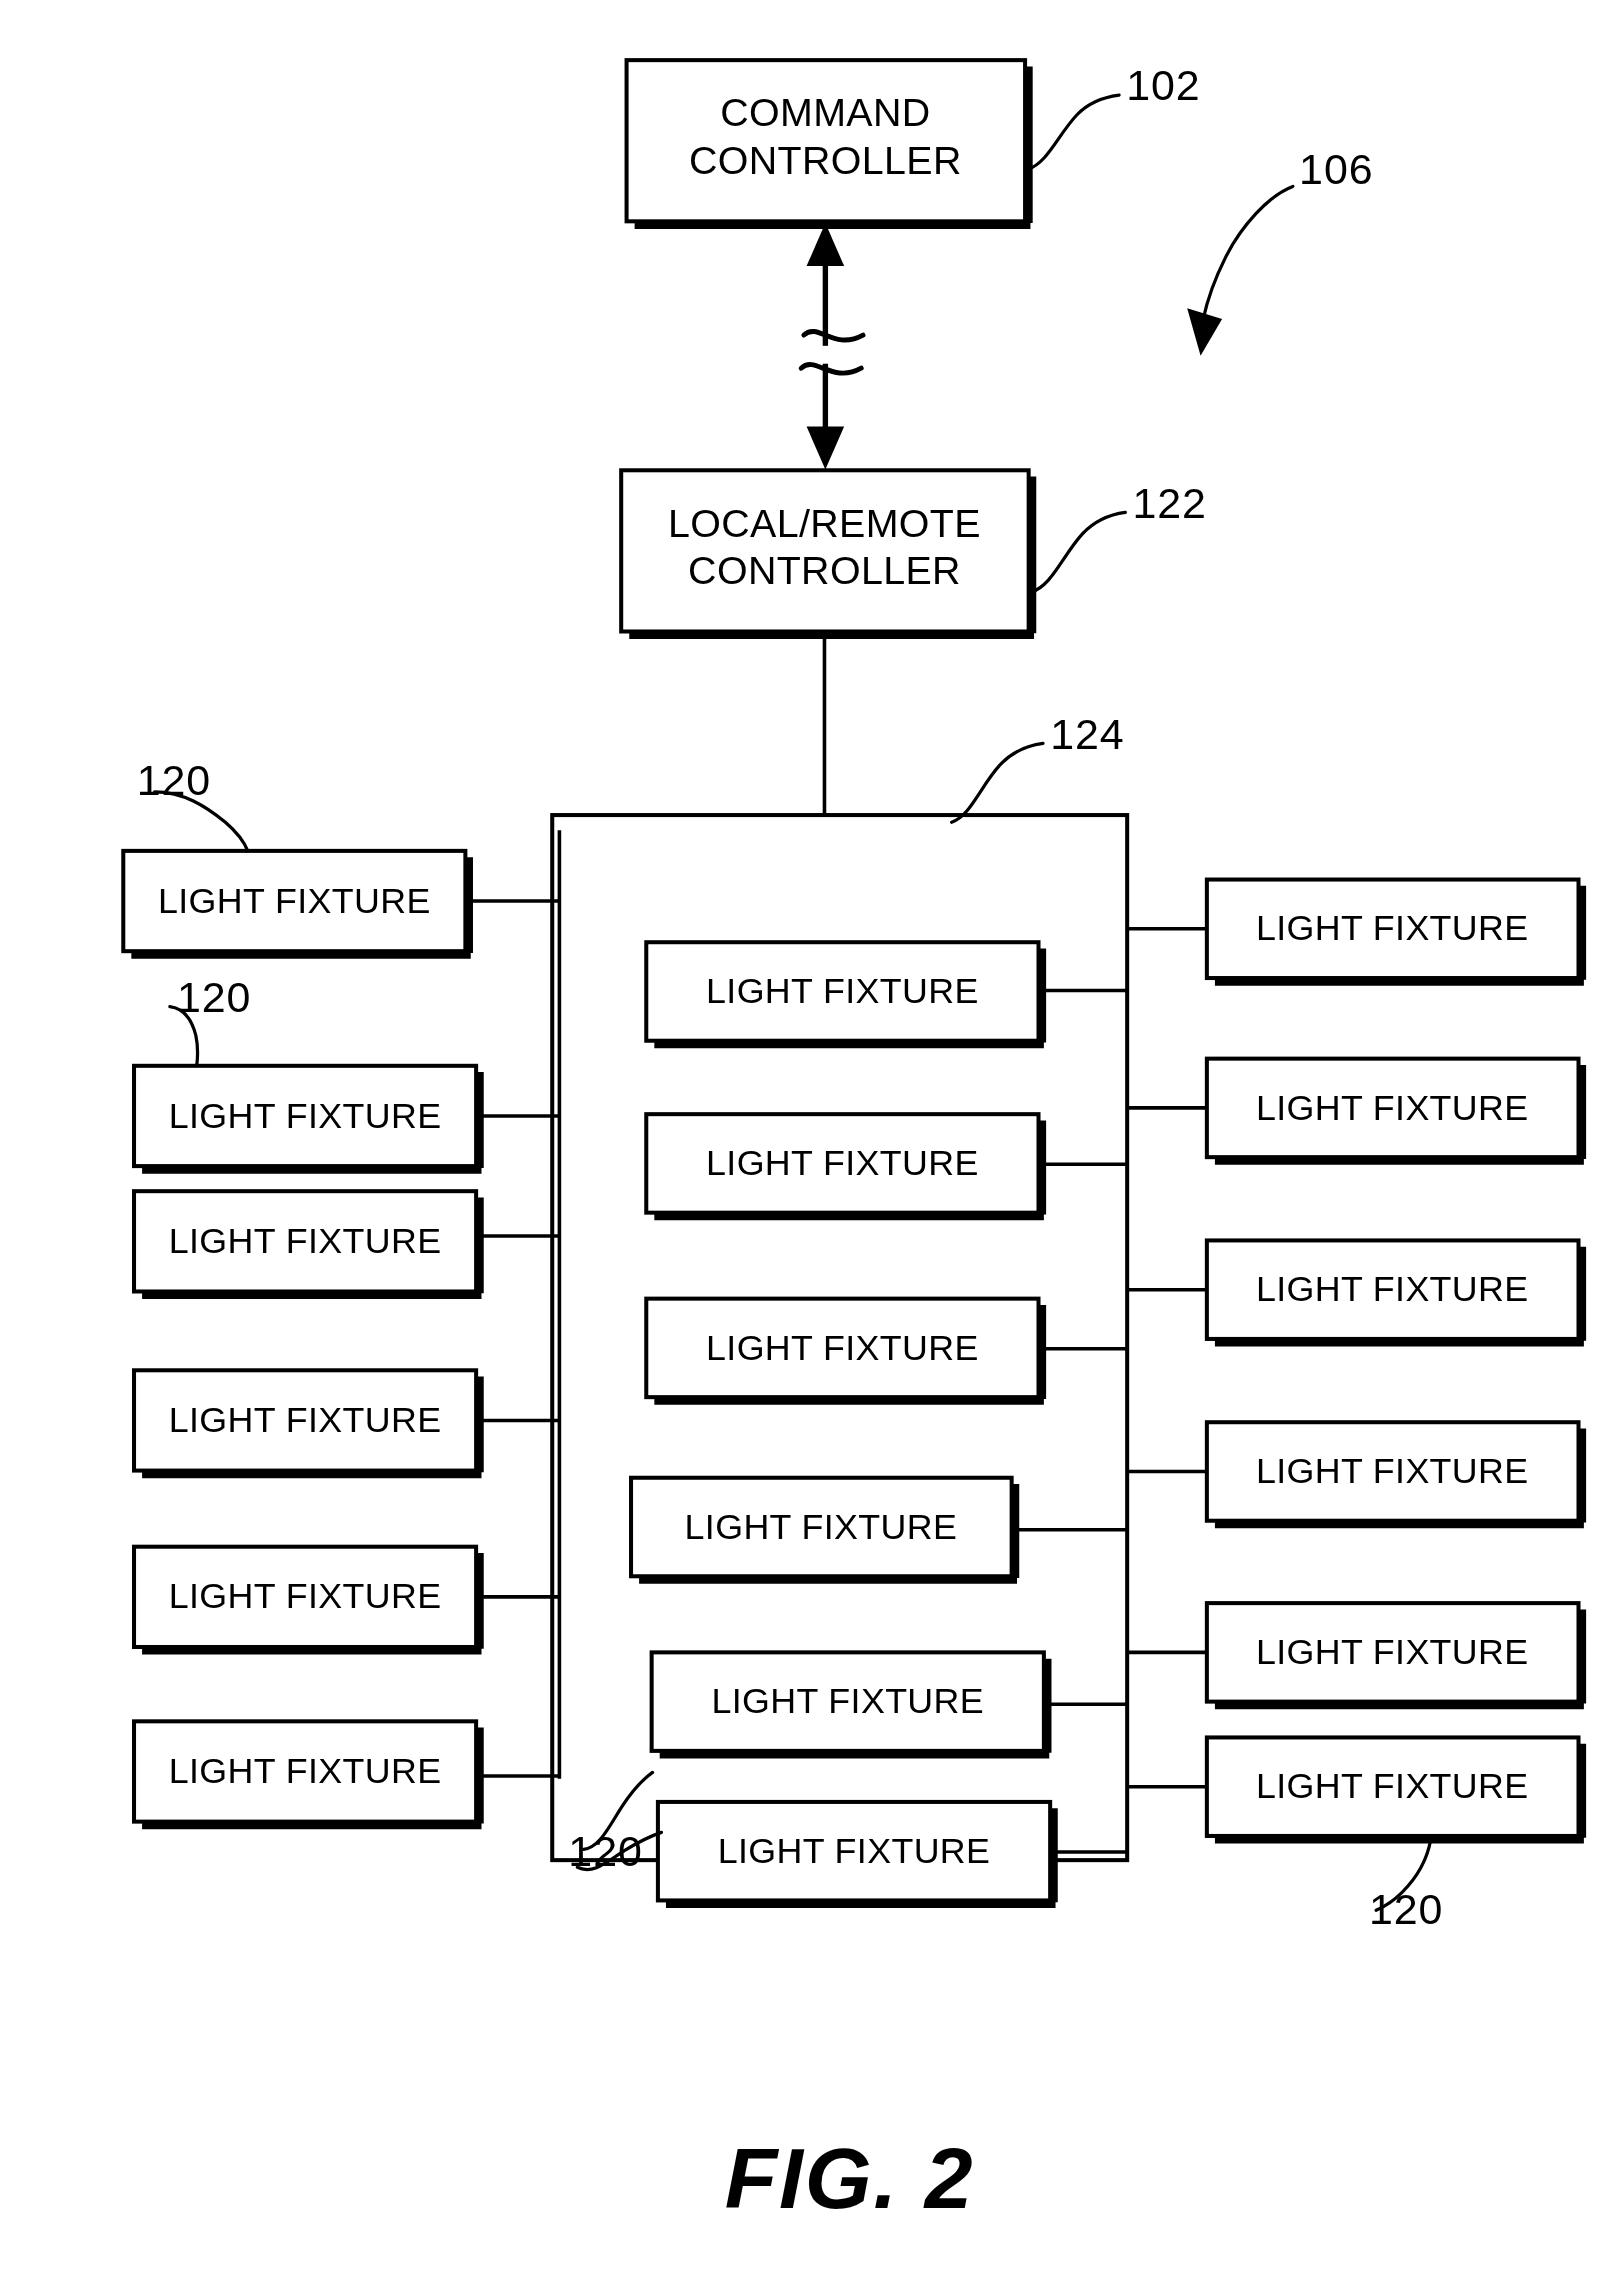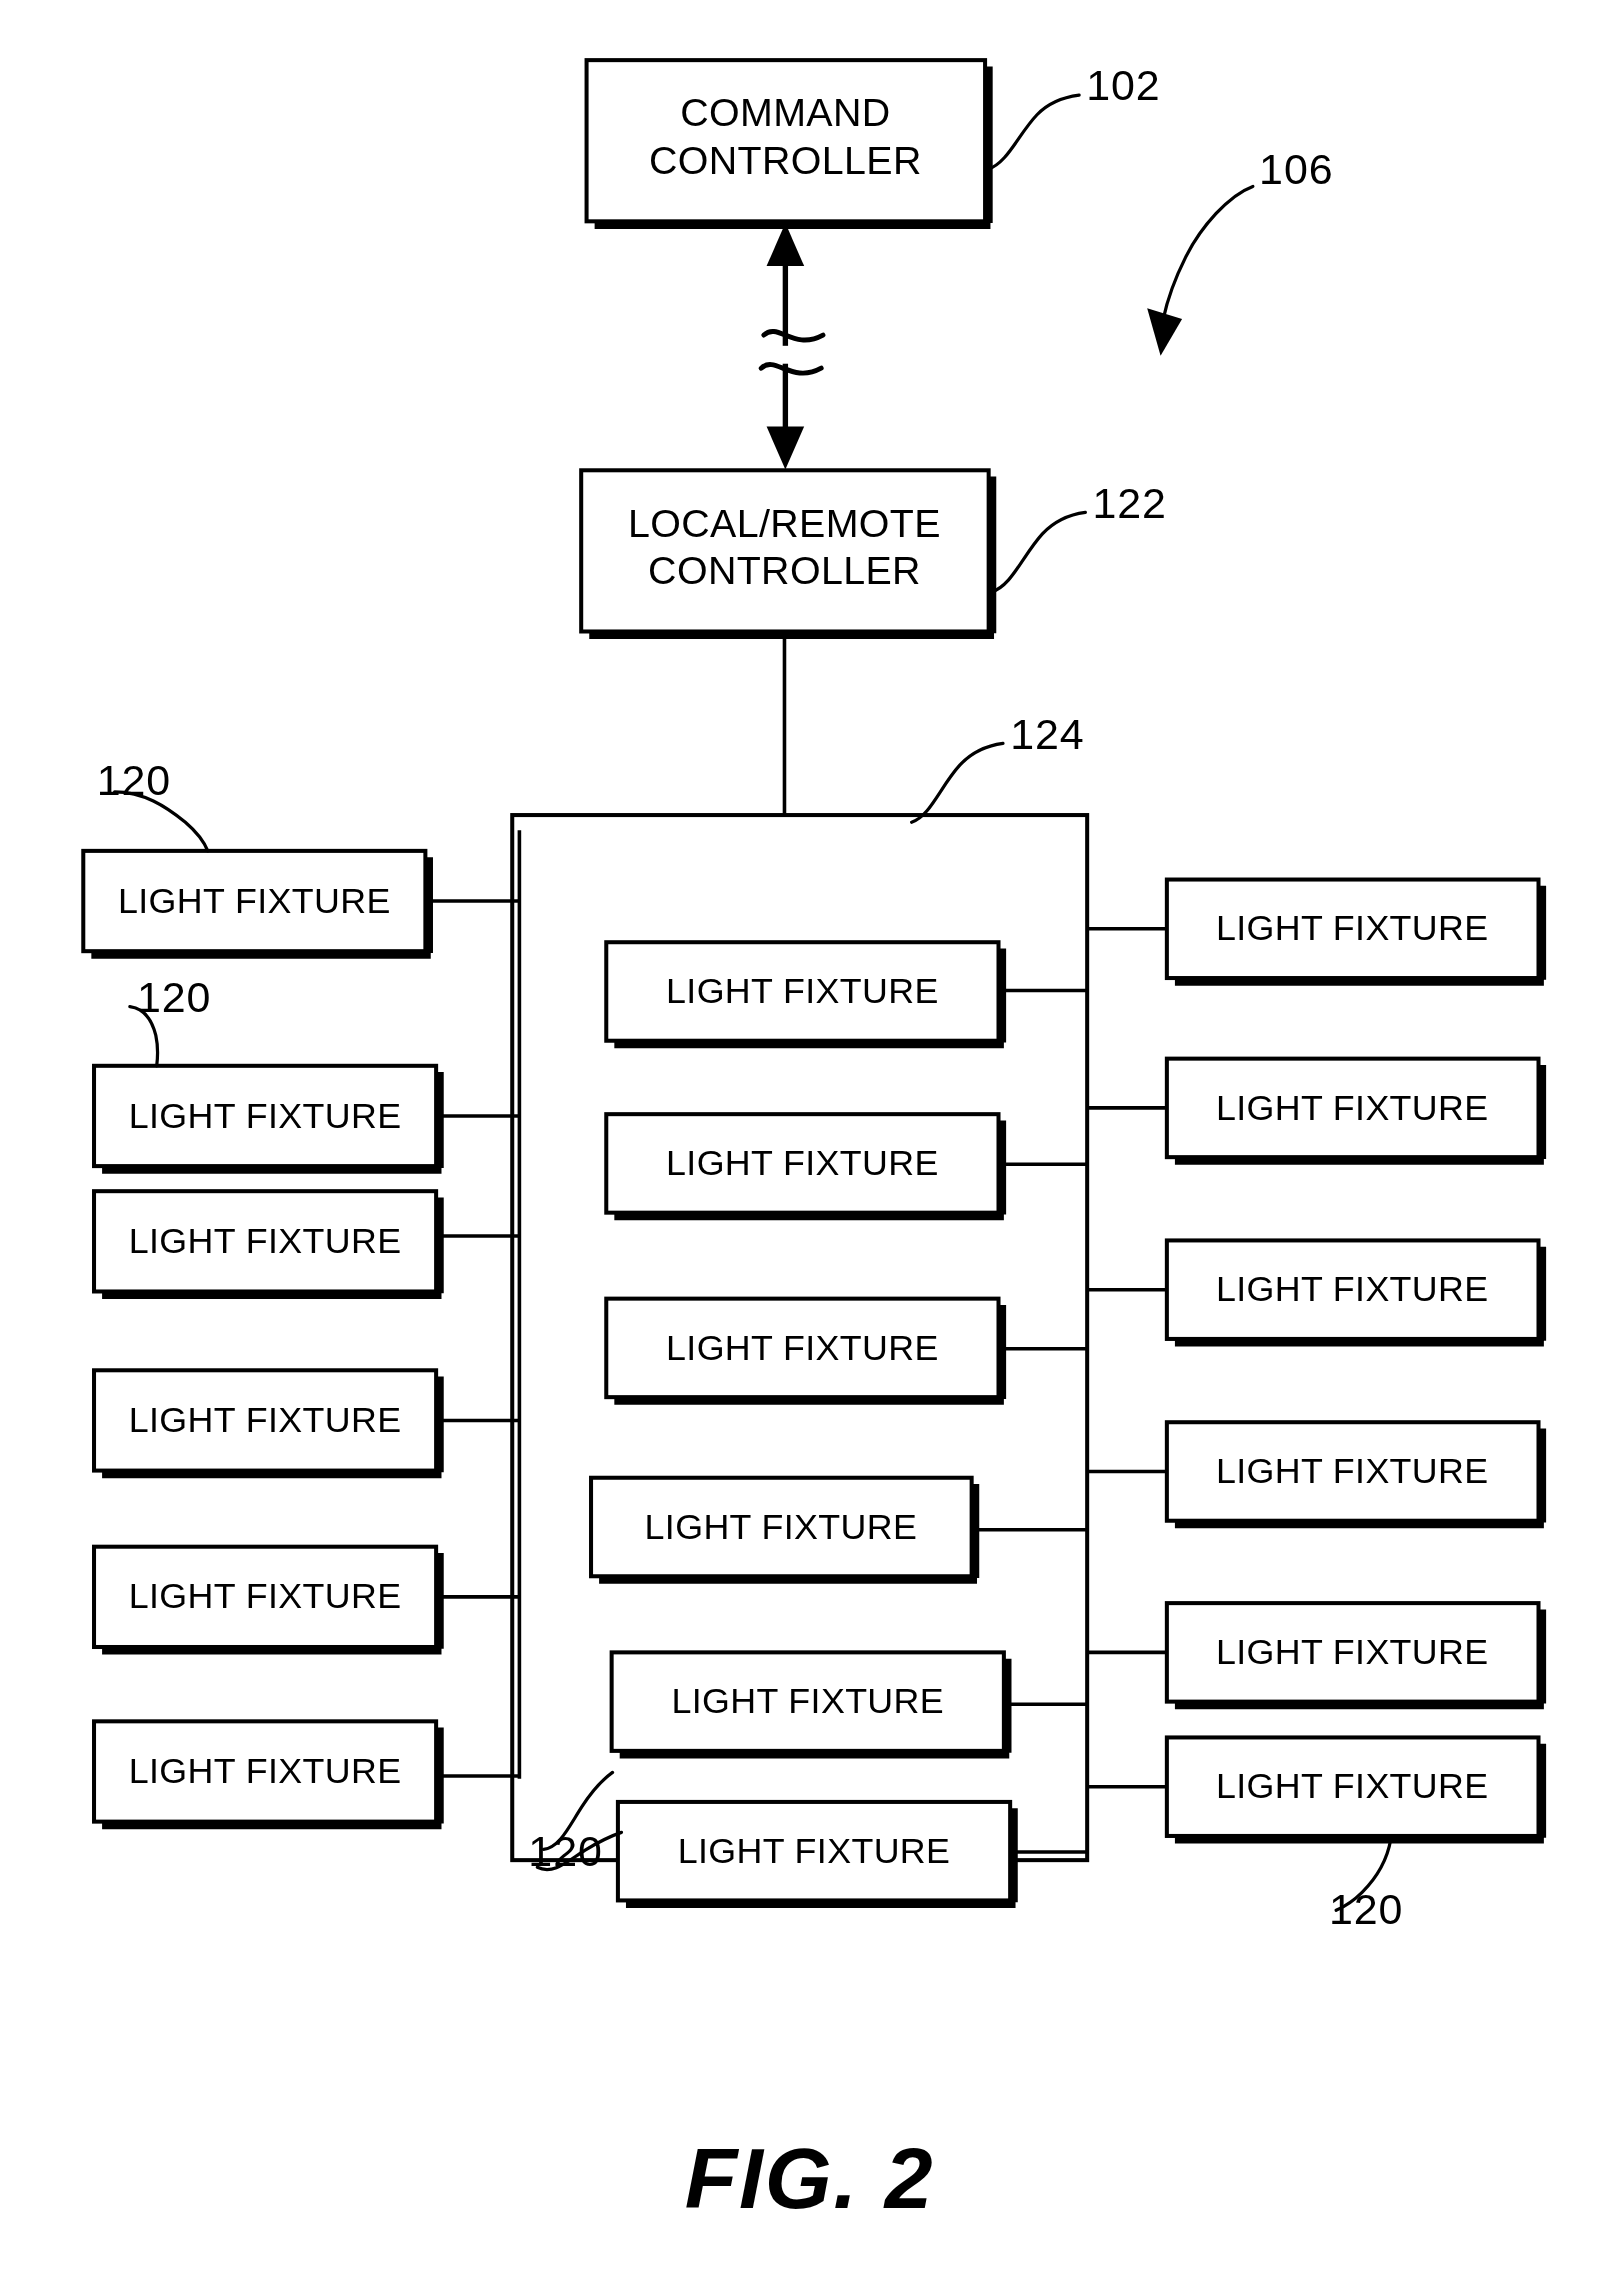--- a/index.html
+++ b/index.html
@@ -13,20 +13,21 @@
     position: relative;
     font-family: "Liberation Sans", sans-serif;
     overflow: hidden;
   }
   #figure-root {
     position: absolute;
     top: 0;
     left: 0;
     width: 1436px;
     height: 2274px;
+    padding-left: 40px;
   }
   svg.diagram {
     display: block;
     width: 1620px;
     height: 2274px;
     shape-rendering: geometricPrecision;
   }
   .box-fill { fill: #ffffff; }
   .box-stroke {
     fill: none;

